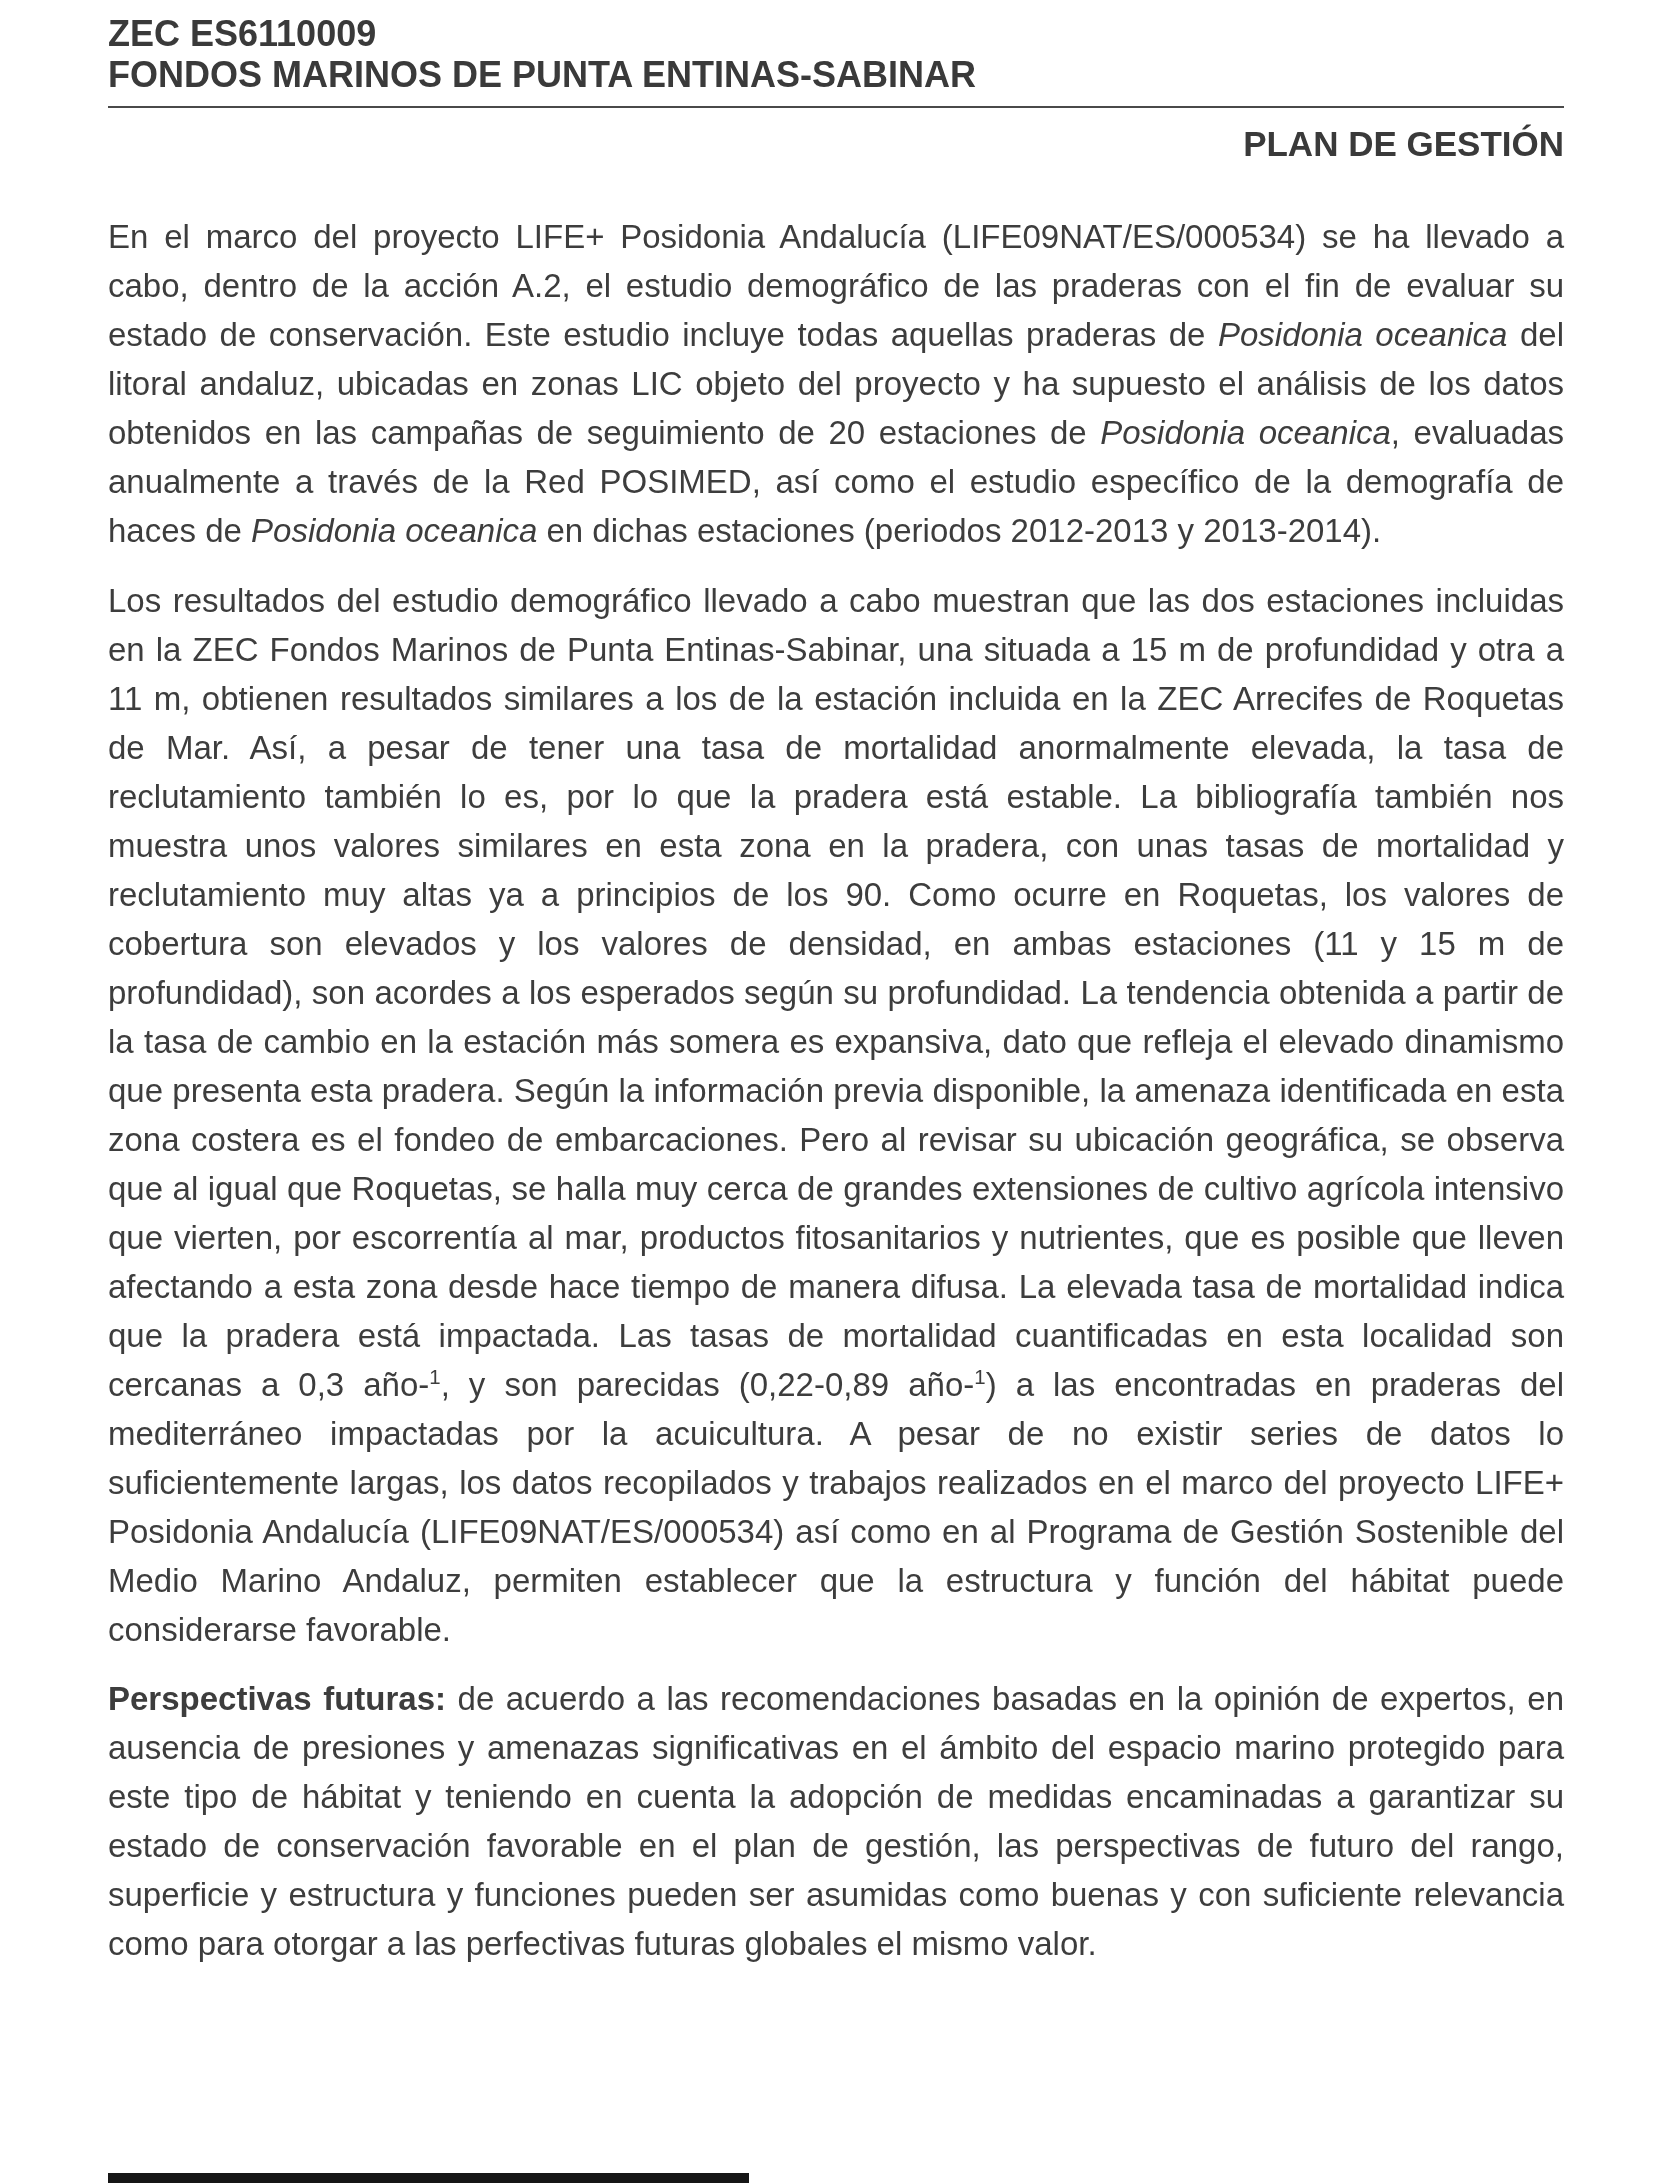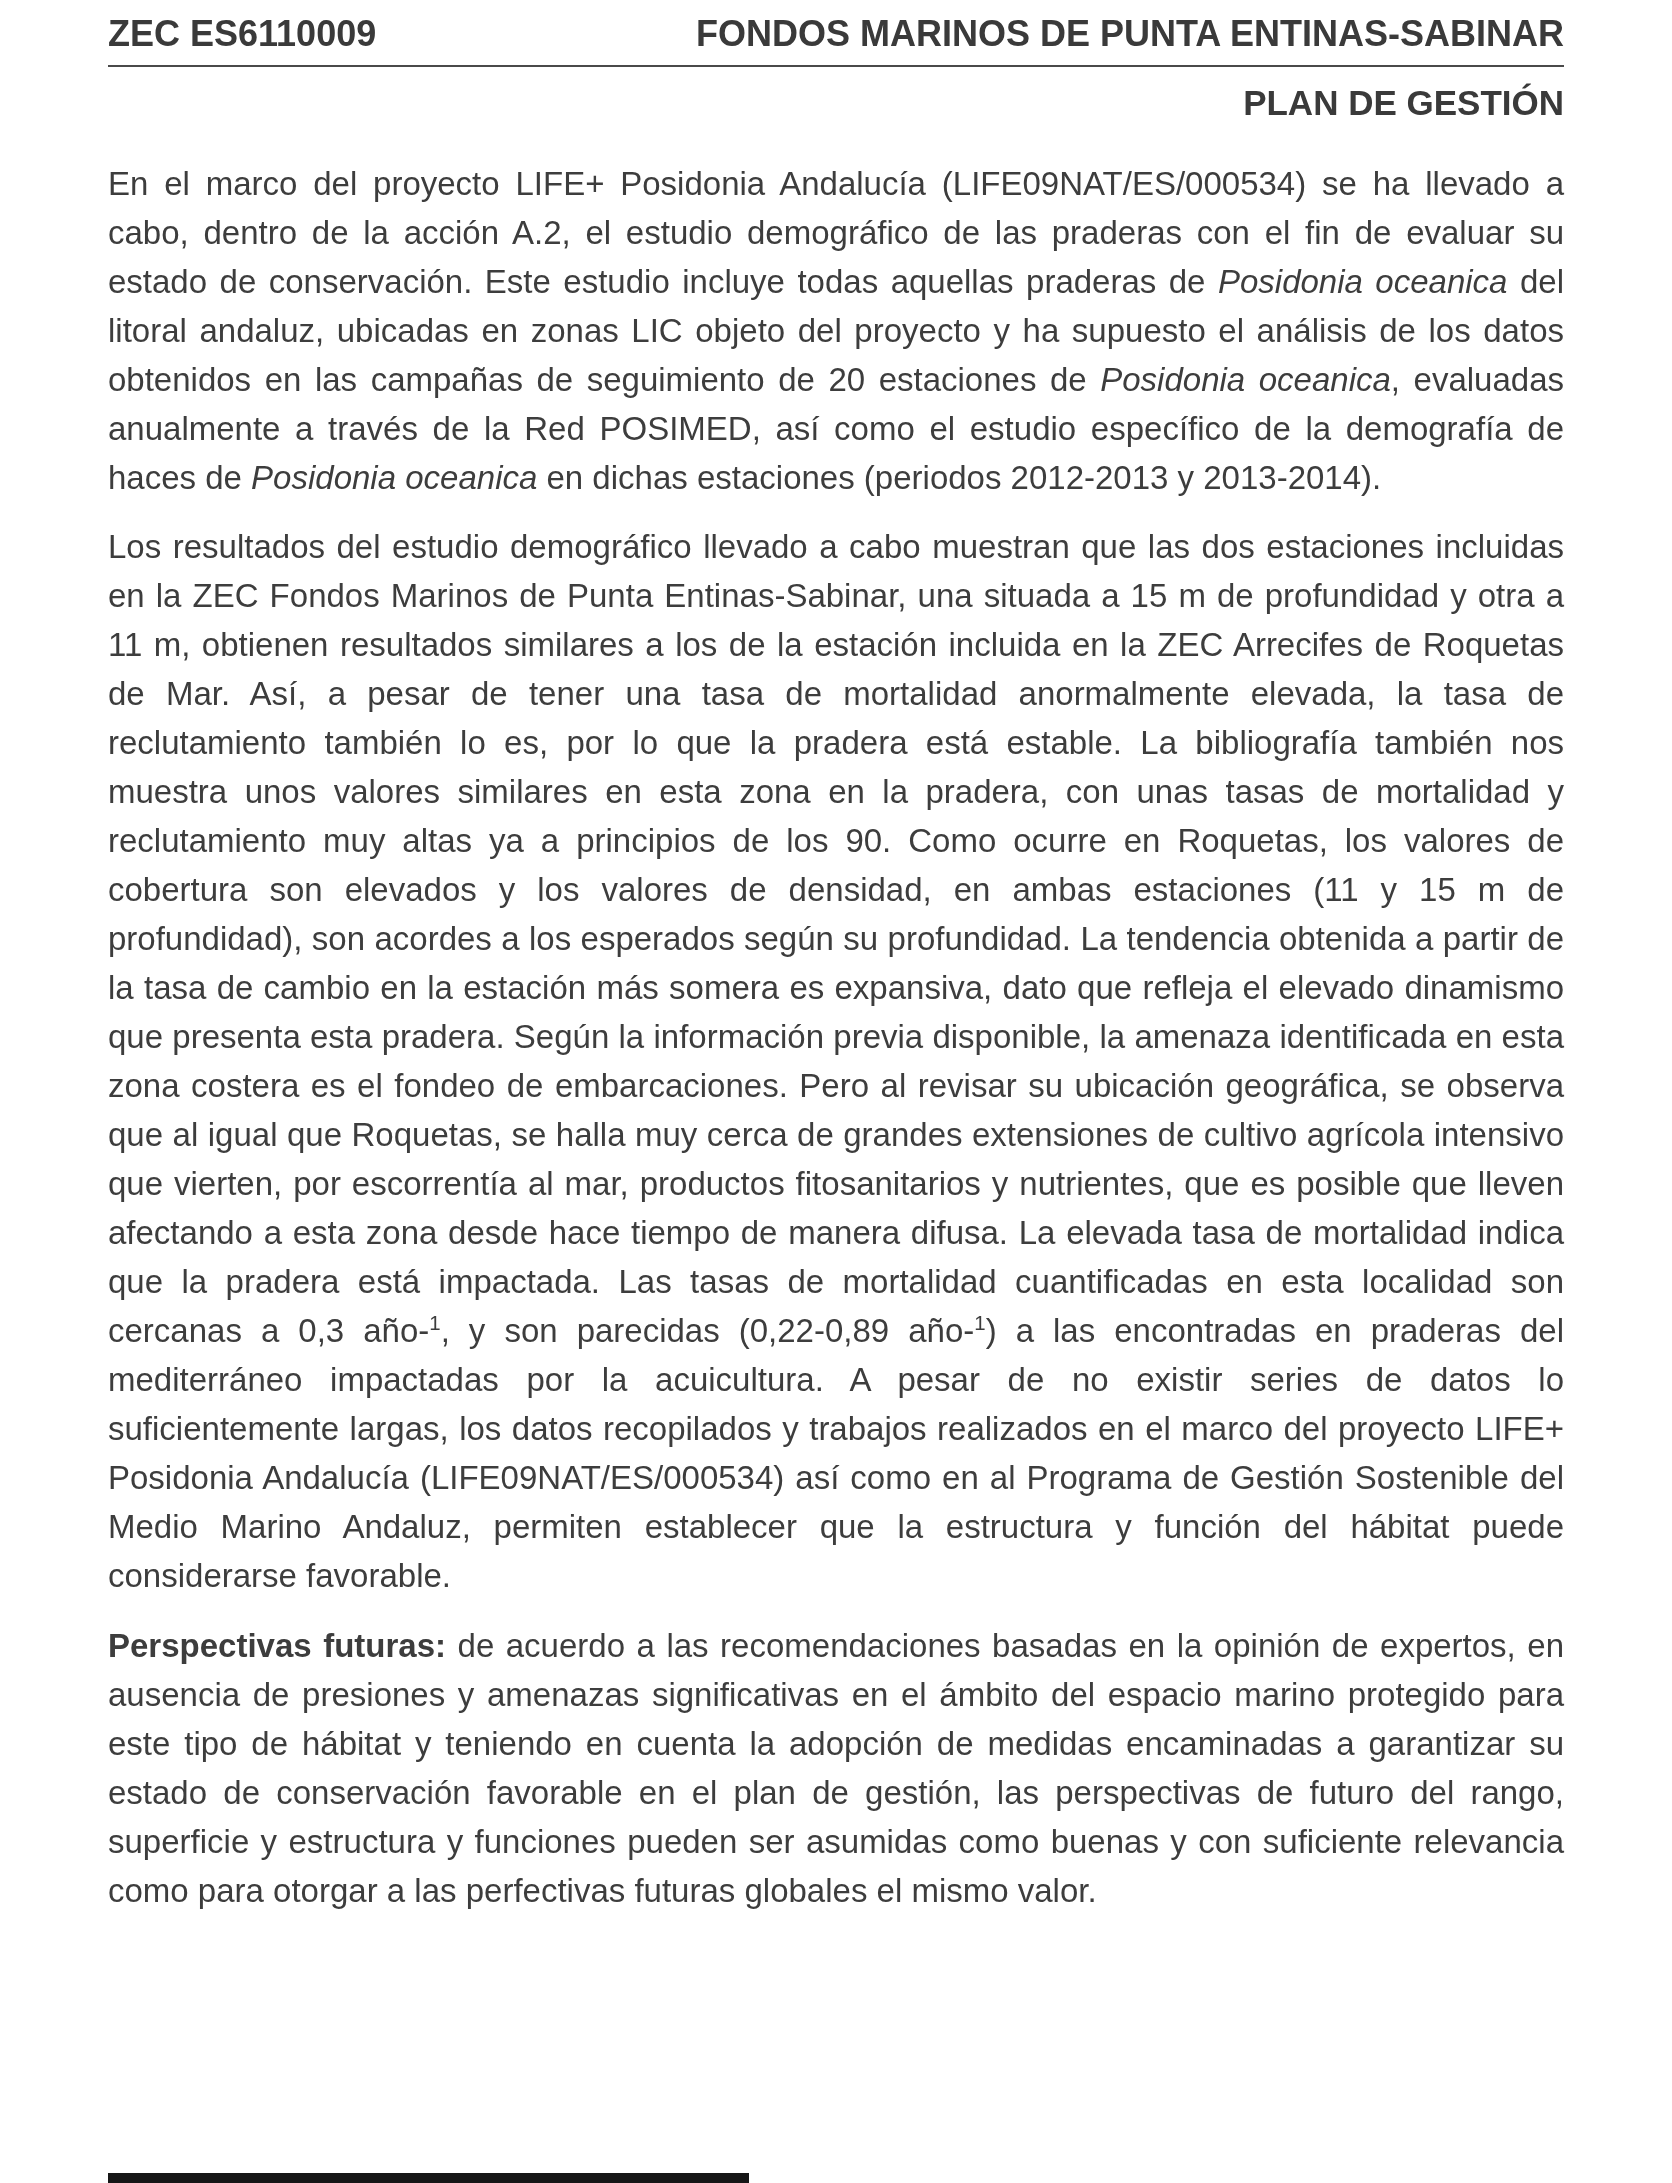--- a/index.html
+++ b/index.html
@@ -24,35 +24,36 @@
     padding: 12.6px 108px 0 108px;
   }
   .header-row {
     display: flex;
     justify-content: space-between;
     align-items: baseline;
     font-weight: bold;
     font-size: 36px;
     line-height: 1.15;
     color: #3a3a3a;
+    flex-direction: column;
   }
   .rule {
     border: none;
     border-top: 2.4px solid #4a4a4a;
     margin: 11px 0 0 0;
   }
   .subtitle {
     text-align: right;
     font-weight: bold;
     font-size: 35px;
     margin-top: 16px;
     color: #3a3a3a;
   }
   .body-text {
-    margin-top: 36px;
+    margin-top: 48px;
   }
   p.para {
     font-size: 33px;
     line-height: 49px;
     text-align: justify;
     margin: 0 0 20.4px 0;
     color: #3d3d3d;
   }
   p.para .it { font-style: italic; }
   p.para .bd { font-weight: bold; }

